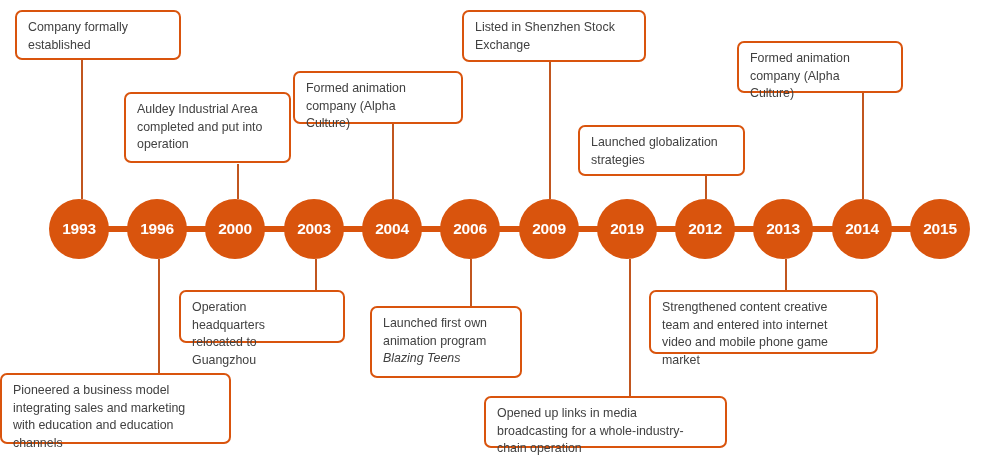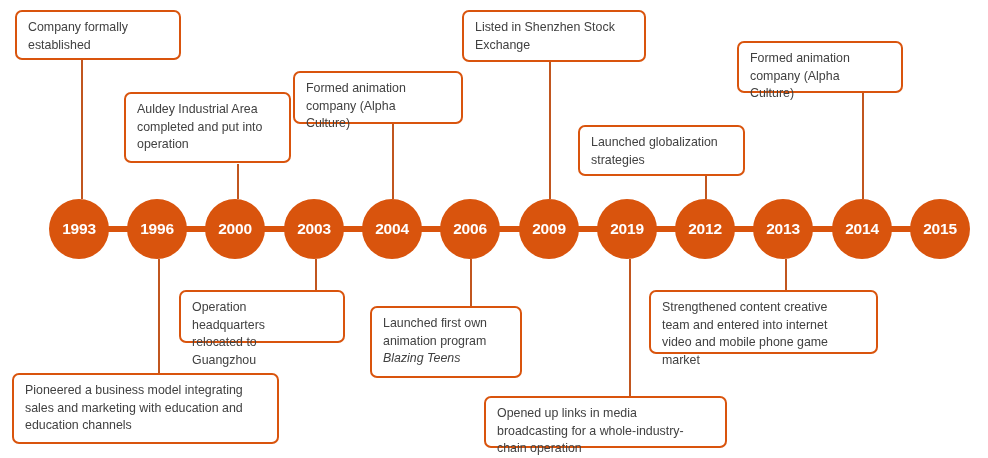--- a/index.html
+++ b/index.html
@@ -112,18 +112,18 @@
       <div class="year-node" style="left: 910px; top: 199px;">2015</div>
     </div>
   <div id="callout-layer">
       <div class="callout" style="left: 15px; top: 10px; width: 166px; height: 50px;"><span>Company formally established</span></div>
       <div class="callout" style="left: 124px; top: 92px; width: 167px; height: 71px;"><span>Auldey Industrial Area completed and put into operation</span></div>
       <div class="callout" style="left: 293px; top: 71px; width: 170px; height: 53px;"><span>Formed animation company (Alpha Culture)</span></div>
       <div class="callout" style="left: 462px; top: 10px; width: 184px; height: 52px;"><span>Listed in Shenzhen Stock Exchange</span></div>
       <div class="callout" style="left: 578px; top: 112px; width: 167px; height: 51px; margin-top: 13px;"><span>Launched globalization strategies</span></div>
       <div class="callout" style="left: 737px; top: 41px; width: 166px; height: 52px;"><span>Formed animation company (Alpha Culture)</span></div>
       <div class="callout" style="left: 179px; top: 290px; width: 166px; height: 53px;"><span>Operation headquarters relocated to Guangzhou</span></div>
-      <div class="callout" style="left: 12px; top: 373px; width: 267px; height: 71px;"><span>Pioneered a business model integrating sales and marketing with education and education channels</span></div>
+      <div class="callout" style="left: 0; top: 373px; width: 231px; height: 71px;"><span>Pioneered a business model integrating sales and marketing with education and education channels</span></div>
       <div class="callout" style="left: 370px; top: 306px; width: 152px; height: 72px;"><span>Launched first own animation program </span><span class="em">Blazing Teens</span></div>
       <div class="callout" style="left: 484px; top: 396px; width: 243px; height: 52px;"><span>Opened up links in media broadcasting for a whole-industry-chain operation</span></div>
       <div class="callout" style="left: 649px; top: 290px; width: 229px; height: 64px;"><span>Strengthened content creative team and entered into internet video and mobile phone game market</span></div>
     </div>
 </div>
 
 </body></html>

